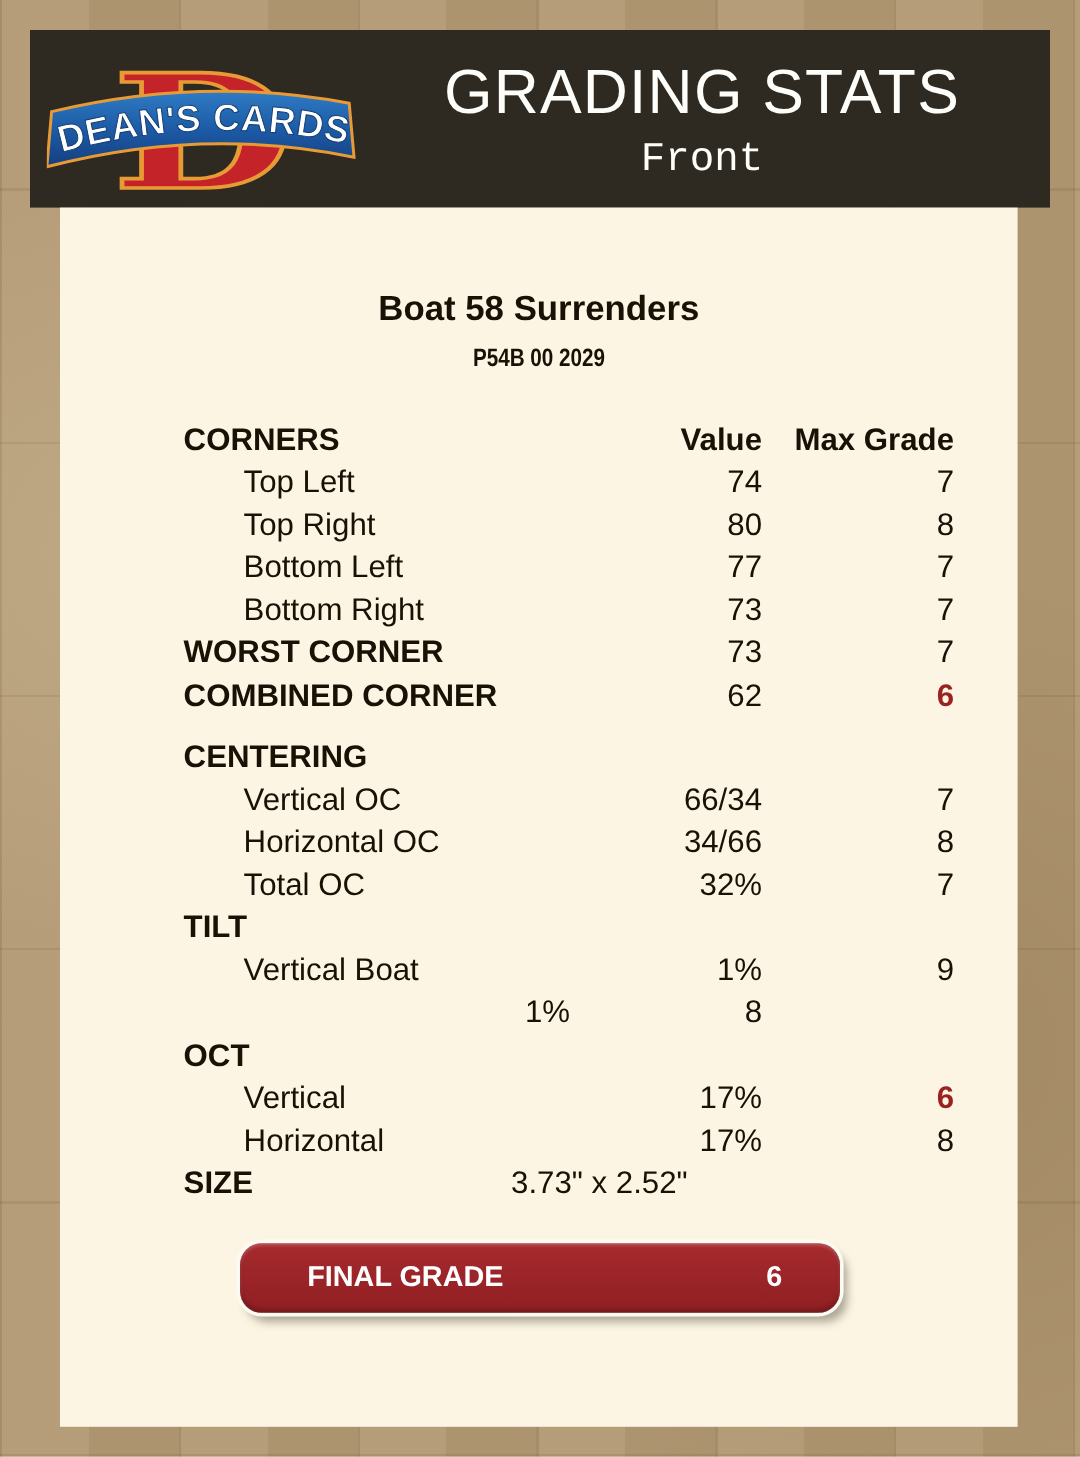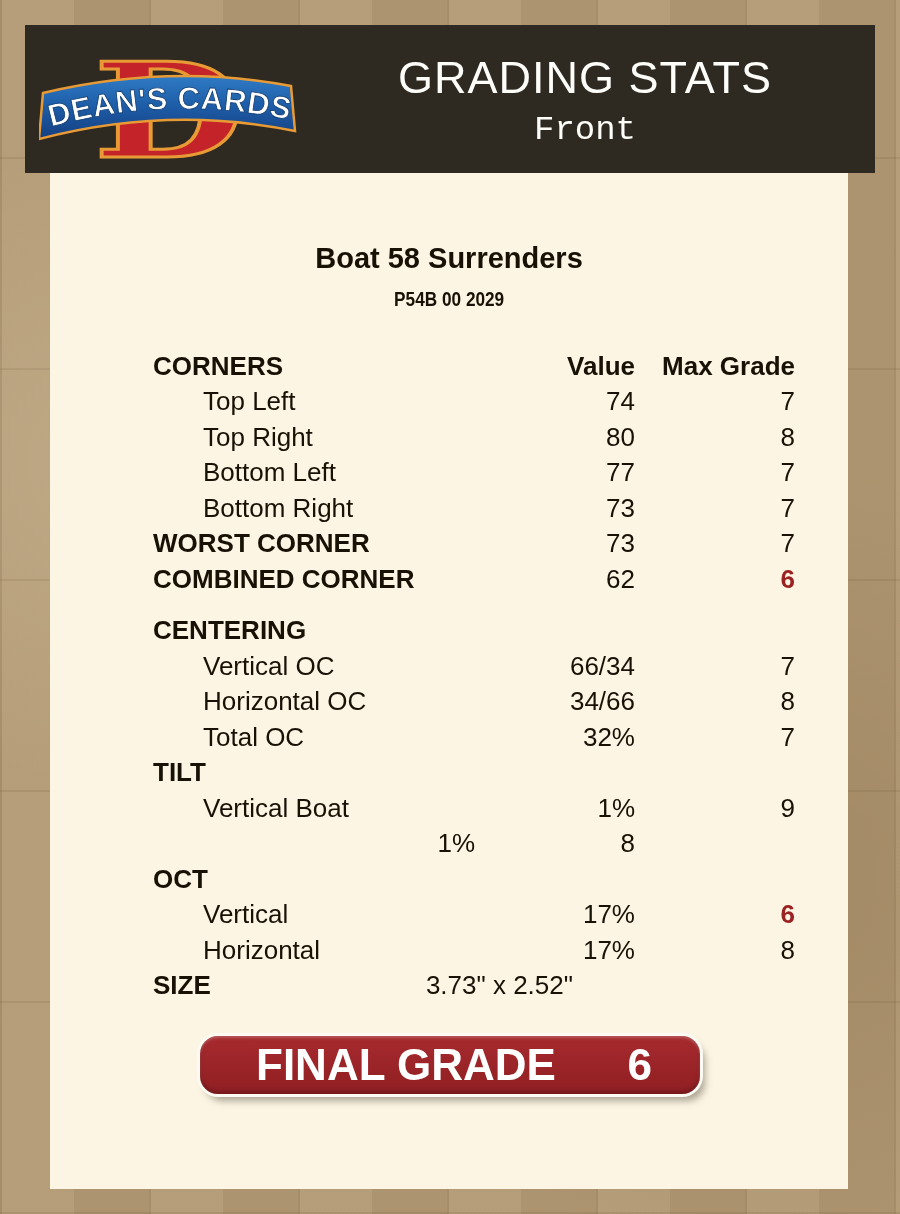--- a/index.html
+++ b/index.html
@@ -21,21 +21,21 @@
   .header-bar {
     position:absolute; left:25px; top:25px; width:850px; height:148px;
     background:#2e2921;
   }
   .logo { position:absolute; left:14px; top:6px; width:260px; height:138px; }
   .header-text {
     position:absolute; left:280px; top:0; right:10px; height:100%;
     display:flex; flex-direction:column; align-items:center; justify-content:center;
     color:#fdfdfa; padding-top:4px;
   }
-  .header-title { font-size:45px; letter-spacing:1px; line-height:1.1; }
+  .header-title { font-size:52px; letter-spacing:1px; line-height:1.1; }
   .header-subtitle { font-size:34px; margin-top:8px;font-family:Liberation Mono, monospace; }
 
   
   .panel {
     position:absolute; left:50px; top:173px; width:798px; height:1016px;
     background:#fcf5e3; color:#181106;
   }
   .card-title {
     margin:36px auto 0 auto; width:700px; text-align:center;
     font-size:29px; font-weight:bold; line-height:1.15; color:#181106;
@@ -62,21 +62,21 @@
   .final-grade {
     margin:32px 0 0 150px; width:500px; height:58px; border-radius:18px;
     background:linear-gradient(#a62a2e, #901f23);
     box-shadow:
       0 0 0 3px #fbfbf4,
       5px 7px 7px rgba(110,102,88,.55),
       inset 0 2px 3px rgba(255,255,255,.22),
       inset 0 -3px 4px rgba(0,0,0,.22);
     display:flex; align-items:center; justify-content:space-between;
     padding:0 48px 0 56px;
-    color:#ffffff; font-weight:bold; font-size:44px;
+    color:#ffffff; font-weight:bold; font-size:24px;
   }
 </style>
 </head>
 <body>
 
 <div class="page">
 
   <div class="header-bar">
     <div class="logo">
       <svg width="260" height="138" viewBox="0 0 260 138">

